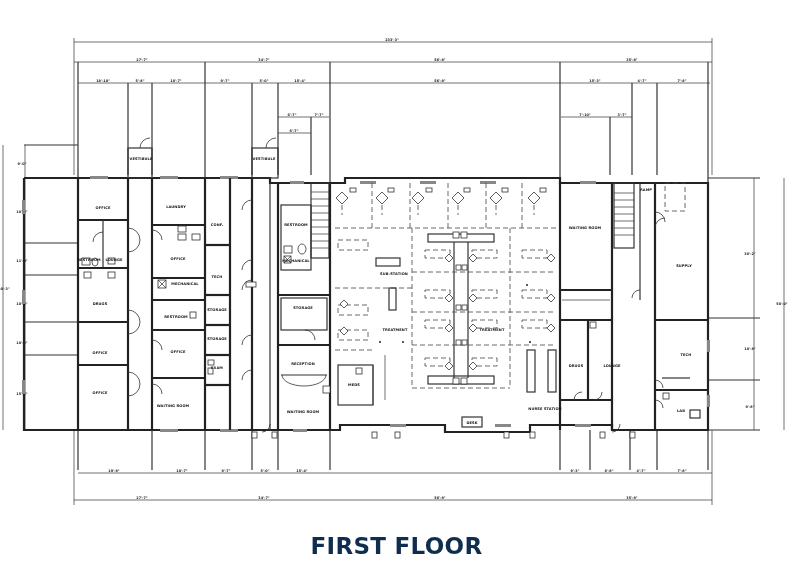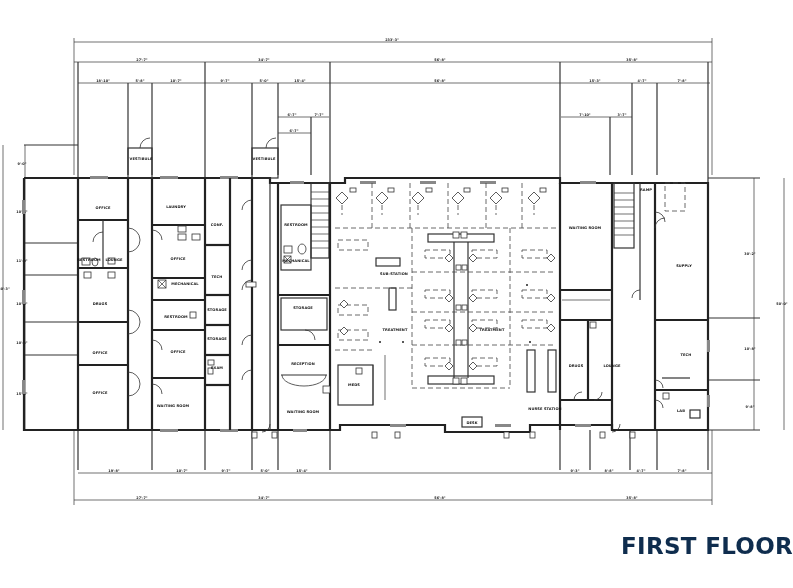--- a/index.html
+++ b/index.html
@@ -7,21 +7,21 @@
   #plan { position:absolute; left:0; top:0; width:793px; height:525px; }
   .wall { stroke:#222; stroke-width:2.2; fill:none; }
   .wall-thin { stroke:#333; stroke-width:1.2; fill:none; }
   .dim { stroke:#333; stroke-width:0.7; fill:none; }
   .dash { stroke:#444; stroke-width:0.8; fill:none; stroke-dasharray:5 3; }
   .door { stroke:#333; stroke-width:0.8; fill:none; }
   .fix { stroke:#333; stroke-width:0.8; fill:#fff; }
   .window { fill:#888; }
   .lbl { font-family:"DejaVu Sans", sans-serif; font-size:3.6px; font-weight:bold; fill:#111; text-anchor:middle; letter-spacing:0.1px; }
   .dimtxt { font-family:"DejaVu Sans", sans-serif; font-size:3.4px; font-weight:bold; fill:#222; text-anchor:middle; }
-  #title { position:absolute; left:0; width:793px; top:533px; text-align:right; font-family:"DejaVu Sans", sans-serif; font-weight:bold; font-size:23px; color:#0f2d4e; letter-spacing:0.3px; }
+  #title { position:absolute; left:0; width:793px; top:533px; text-align:center; font-family:"DejaVu Sans", sans-serif; font-weight:bold; font-size:23px; color:#0f2d4e; letter-spacing:0.3px; }
 </style>
 </head>
 <body>
 
 <svg id="plan" viewBox="0 0 793 525" xmlns="http://www.w3.org/2000/svg">
 
   <g>
     <line class="dim" x1="74" y1="42" x2="712" y2="42"></line>
     <text class="dimtxt" x="392" y="41">233'-3"</text>
     <line class="dim" x1="74" y1="62" x2="712" y2="62"></line>

